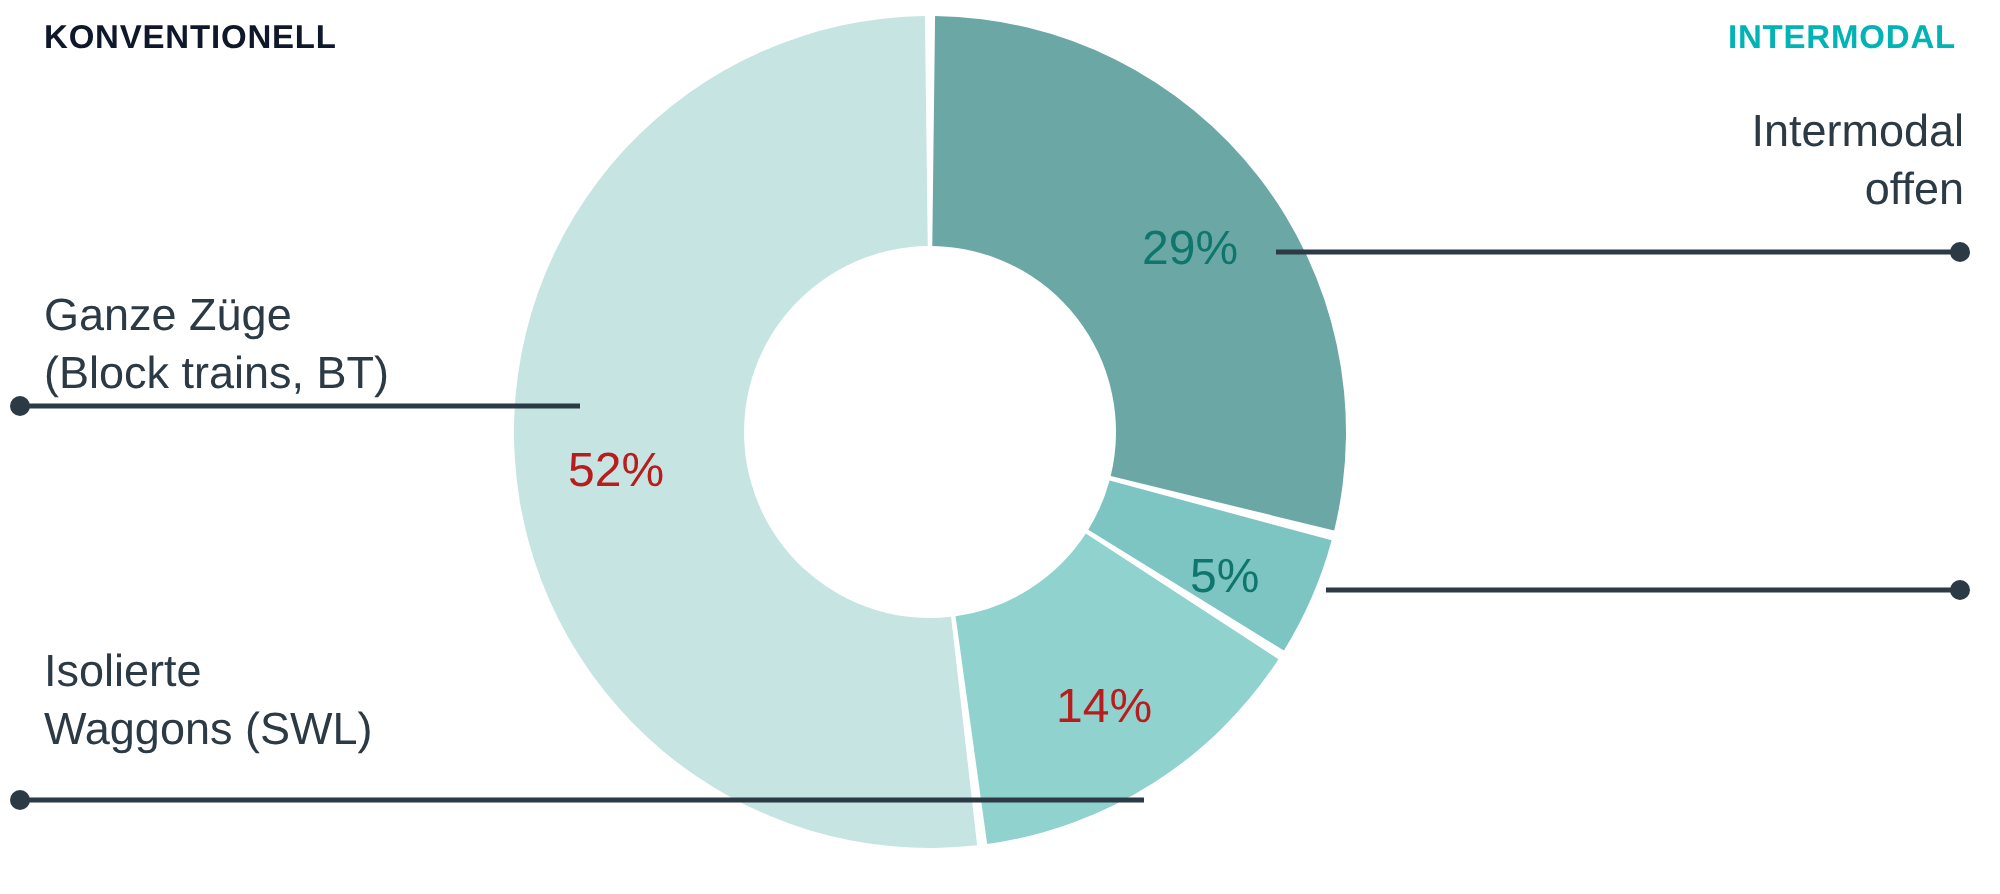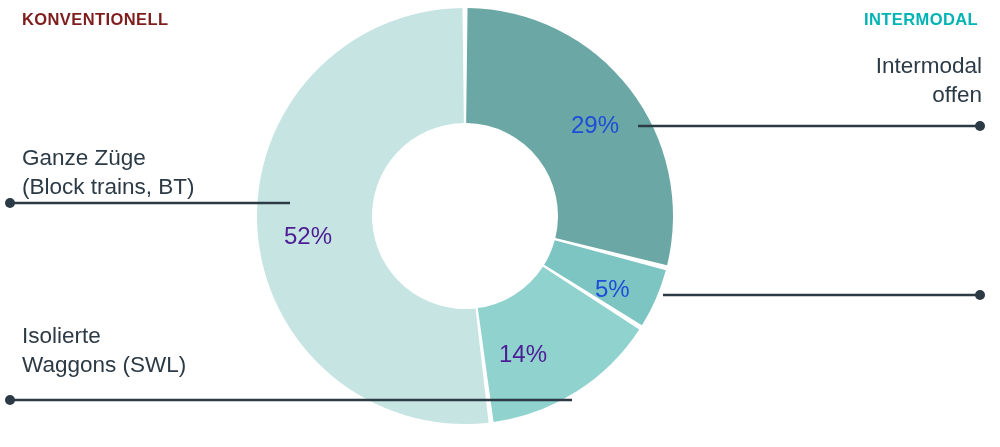--- a/index.html
+++ b/index.html
@@ -46,36 +46,36 @@
   .leader-label.right { right: 18px; text-align: right; }
 
   #label-ganze-zuege        { top: 144px; }
   #label-isolierte-waggons  { top: 322px; }
   #label-intermodal-offen   { top: 52px; }
   #label-geschlossener      { top: 236px; }
 
   .slice-value {
     position: absolute;
     font-size: 24px;
-    color: #4c1d95;
+    color: #b91c1c;
     white-space: nowrap;
   }
-  .slice-value.on-dark { color: #1d4ed8; }
+  .slice-value.on-dark { color: #0f766e; }
 
   #value-intermodal-offen { left: 571px; top: 111px; }
   #value-geschlossener    { left: 595px; top: 275px; }
-  #value-intermodal-begl  { left: 499px; top: 340px; text-align: center; }
+  #value-intermodal-begl  { left: 528px; top: 340px; text-align: center; }
   #value-ganze-zuege      { left: 284px; top: 222px; }
 </style>
 </head>
 <body>
 
 <div id="stage">
 
-  <div class="cat-header" id="header-konventionell" style="color: #7f1d1d;">KONVENTIONELL</div>
+  <div class="cat-header" id="header-konventionell" style="color: #0f172a;">KONVENTIONELL</div>
 
   <div class="cat-header" id="header-intermodal" style="color: rgb(0, 179, 180);">INTERMODAL</div>
 
   <svg id="donut-svg" width="1000" height="447" viewBox="0 0 1000 447">
 
     <g>
       <path id="slice-0" d="M 467.54113617373145 8.015523110625992 A 208 208 0 0 1 667.0822169595104 265.26233438164866 L 555.3540681597811 238.0259475841025 A 93 93 0 0 0 466.13618107767803 123.00694062157797 Z" fill="#6ba8a5"></path>
       <path id="slice-1" d="M 665.8183072228788 270.18493779767084 A 208 208 0 0 1 641.9687107602026 325.29810342303165 L 544.1254331764368 264.8688635497209 A 93 93 0 0 0 554.7889546717679 240.2269193037663 Z" fill="#7cc5c2"></path>
       <path id="slice-2" d="M 639.2454930570514 329.5892078910012 A 208 208 0 0 1 493.58846557572645 422.02596835356826 L 477.7823427814546 308.1173800811627 A 93 93 0 0 0 542.9078406457008 266.7874823743419 Z" fill="#8fd2ce"></path>
       <path id="slice-3" d="M 488.5462684637246 422.6629459807302 A 208 208 0 1 1 462.4588638262685 8.015523110625992 L 463.86381892232197 123.00694062157797 A 93 93 0 1 0 475.5278988804153 308.40218257792264 Z" fill="#c5e4e2"></path>

